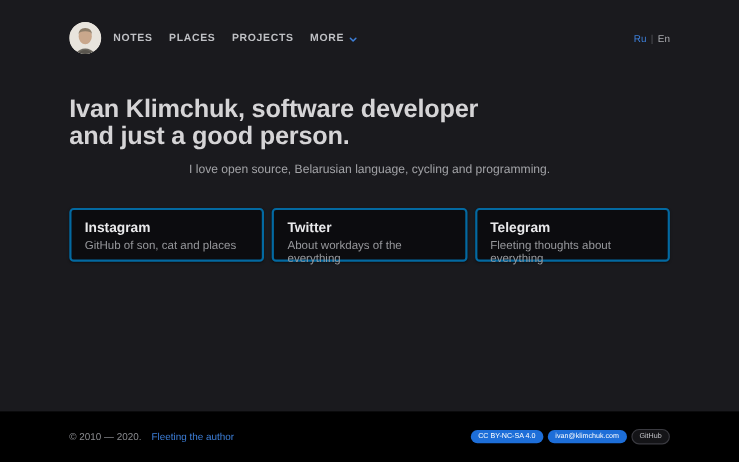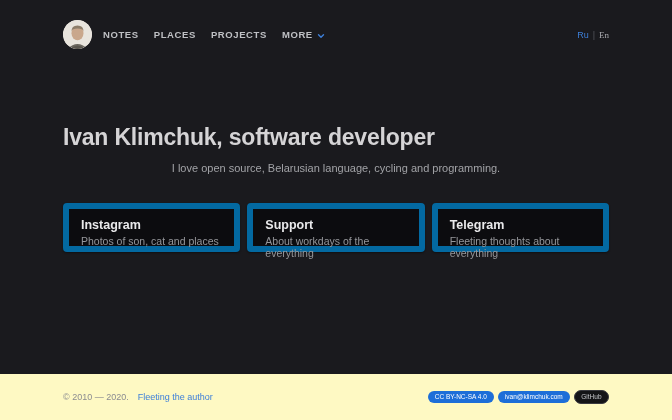--- a/index.html
+++ b/index.html
@@ -2,63 +2,63 @@
 <html><head>
 <meta charset="utf-8">
 <style>
   * { margin:0; padding:0; box-sizing:border-box; }
   html,body { width:672px; height:420px; }
   body {
     background:#1a1a1e;
     font-family:"Liberation Sans", sans-serif;
     overflow:hidden;
   }
-  .page { width:672px; height:420px; display:flex; flex-direction:column;gap:39px; }
+  .page { width:672px; height:420px; display:flex; flex-direction:column; }
   .container { width:546px; margin:0 auto; }
 
   
   .site-header { padding-top:20px; }
   .header-inner { display:flex; align-items:center; }
   .avatar {
     width:29px; height:29px; border-radius:50%; overflow:hidden;
     flex:0 0 auto; cursor:pointer; background:#e7e3dc;
   }
   .avatar svg { display:block; width:100%; height:100%; }
   nav.main-nav { display:flex; align-items:center; gap:15px; margin-left:11px; }
   .nav-link {
     font-size:9.5px; font-weight:bold; letter-spacing:.6px;
     color:#bfc0c4; text-decoration:none; cursor:pointer;
   }
   .more-link { display:flex; align-items:flex-end; gap:4px; }
   .chevron { display:flex; align-items:center; }
   .lang-switch { margin-left:auto; font-size:9px; display:flex; gap:4px; align-items:center; }
   .lang-ru { color:#3d7fd9; cursor:pointer; text-decoration:none; }
   .lang-sep { color:#55565b; }
-  .lang-en { color:#a9aaae; cursor:pointer; text-decoration:none;font-family:Liberation Serif, serif; }
+  .lang-en { color:#a9aaae; cursor:pointer; text-decoration:none; }
 
   
   .hero { margin-top:37px; }
   .hero h1 {
     font-size:23px; line-height:25px; font-weight:bold;
     color:#d5d4d6; letter-spacing:-0.2px;
   }
   .hero .subtitle { margin-top:12px; font-size:11px; color:#a2a3a7;text-align:center; }
 
   
   .cards { display:flex; gap:7px; margin-top:29px; }
   .card {
-    flex:1 1 0; background:#0c0c0f; border:6px solid #0369a1;
+    flex:1 1 0; background:#0c0c0f; border:2px solid #0369a1;
     border-radius:4px; padding:9px 12px 10px; height:49px; cursor:pointer;
     box-shadow:0 1px 2px rgba(0,0,0,.4);
   }
   .card-title { font-size:12.5px; font-weight:bold; color:#e9e9eb; }
   .card-desc { font-size:10.5px; color:#96979b; margin-top:3px; }
 
   
-  .site-footer { margin-top:auto; background:#fef9c3; height:46px; display:flex; align-items:center; }
+  .site-footer { margin-top:auto; background:#000000; height:46px; display:flex; align-items:center; }
   .footer-inner { width:546px; margin:0 auto; display:flex; align-items:center; }
   .copyright { font-size:9px; color:#8b8c90; }
   .support-link { font-size:9px; color:#3d7fd9; margin-left:9px; text-decoration:none; cursor:pointer; }
   .badges { margin-left:auto; display:flex; gap:4px; align-items:center; }
   .badge {
     display:inline-block; font-size:6.5px; line-height:1;
     border-radius:8px; padding:3px 7px; color:#fff; cursor:pointer; text-decoration:none;
     white-space:nowrap;
   }
   .badge.blue { background:#1d6ed8; }
@@ -105,31 +105,32 @@
         <span class="lang-sep">|</span>
         <a class="lang-en">En</a>
       </div>
     </div>
   </header>
 
   <main class="container">
     <section class="hero">
       <h1>
         <span>Ivan Klimchuk, software developer</span><br>
+        <span>and just a good person.</span>
       </h1>
       <p class="subtitle">I love open source, Belarusian language, cycling and programming.</p>
     </section>
 
     <section class="cards">
       <div class="card">
         <div class="card-title">Instagram</div>
-        <div class="card-desc">Photos of son, cat and places</div>
+        <div class="card-desc">GitHub of son, cat and places</div>
       </div>
       <div class="card">
-        <div class="card-title">Support</div>
+        <div class="card-title">Twitter</div>
         <div class="card-desc">About workdays of the everything</div>
       </div>
       <div class="card">
         <div class="card-title">Telegram</div>
         <div class="card-desc">Fleeting thoughts about everything</div>
       </div>
     </section>
   </main>
 
   <footer class="site-footer">

